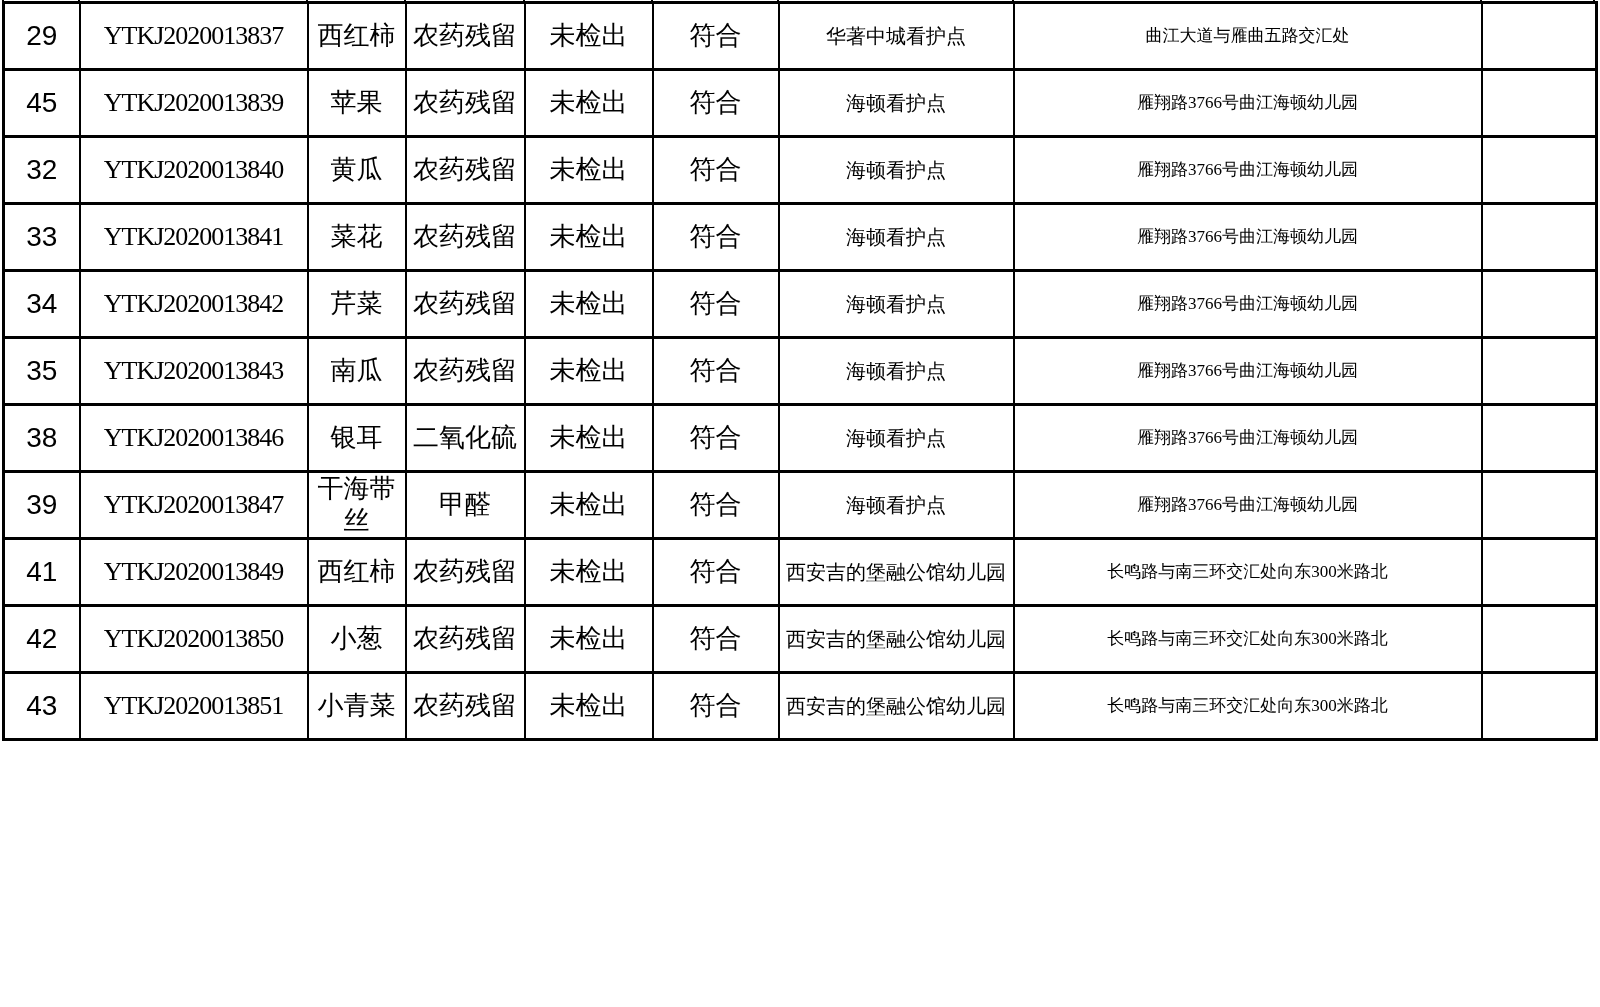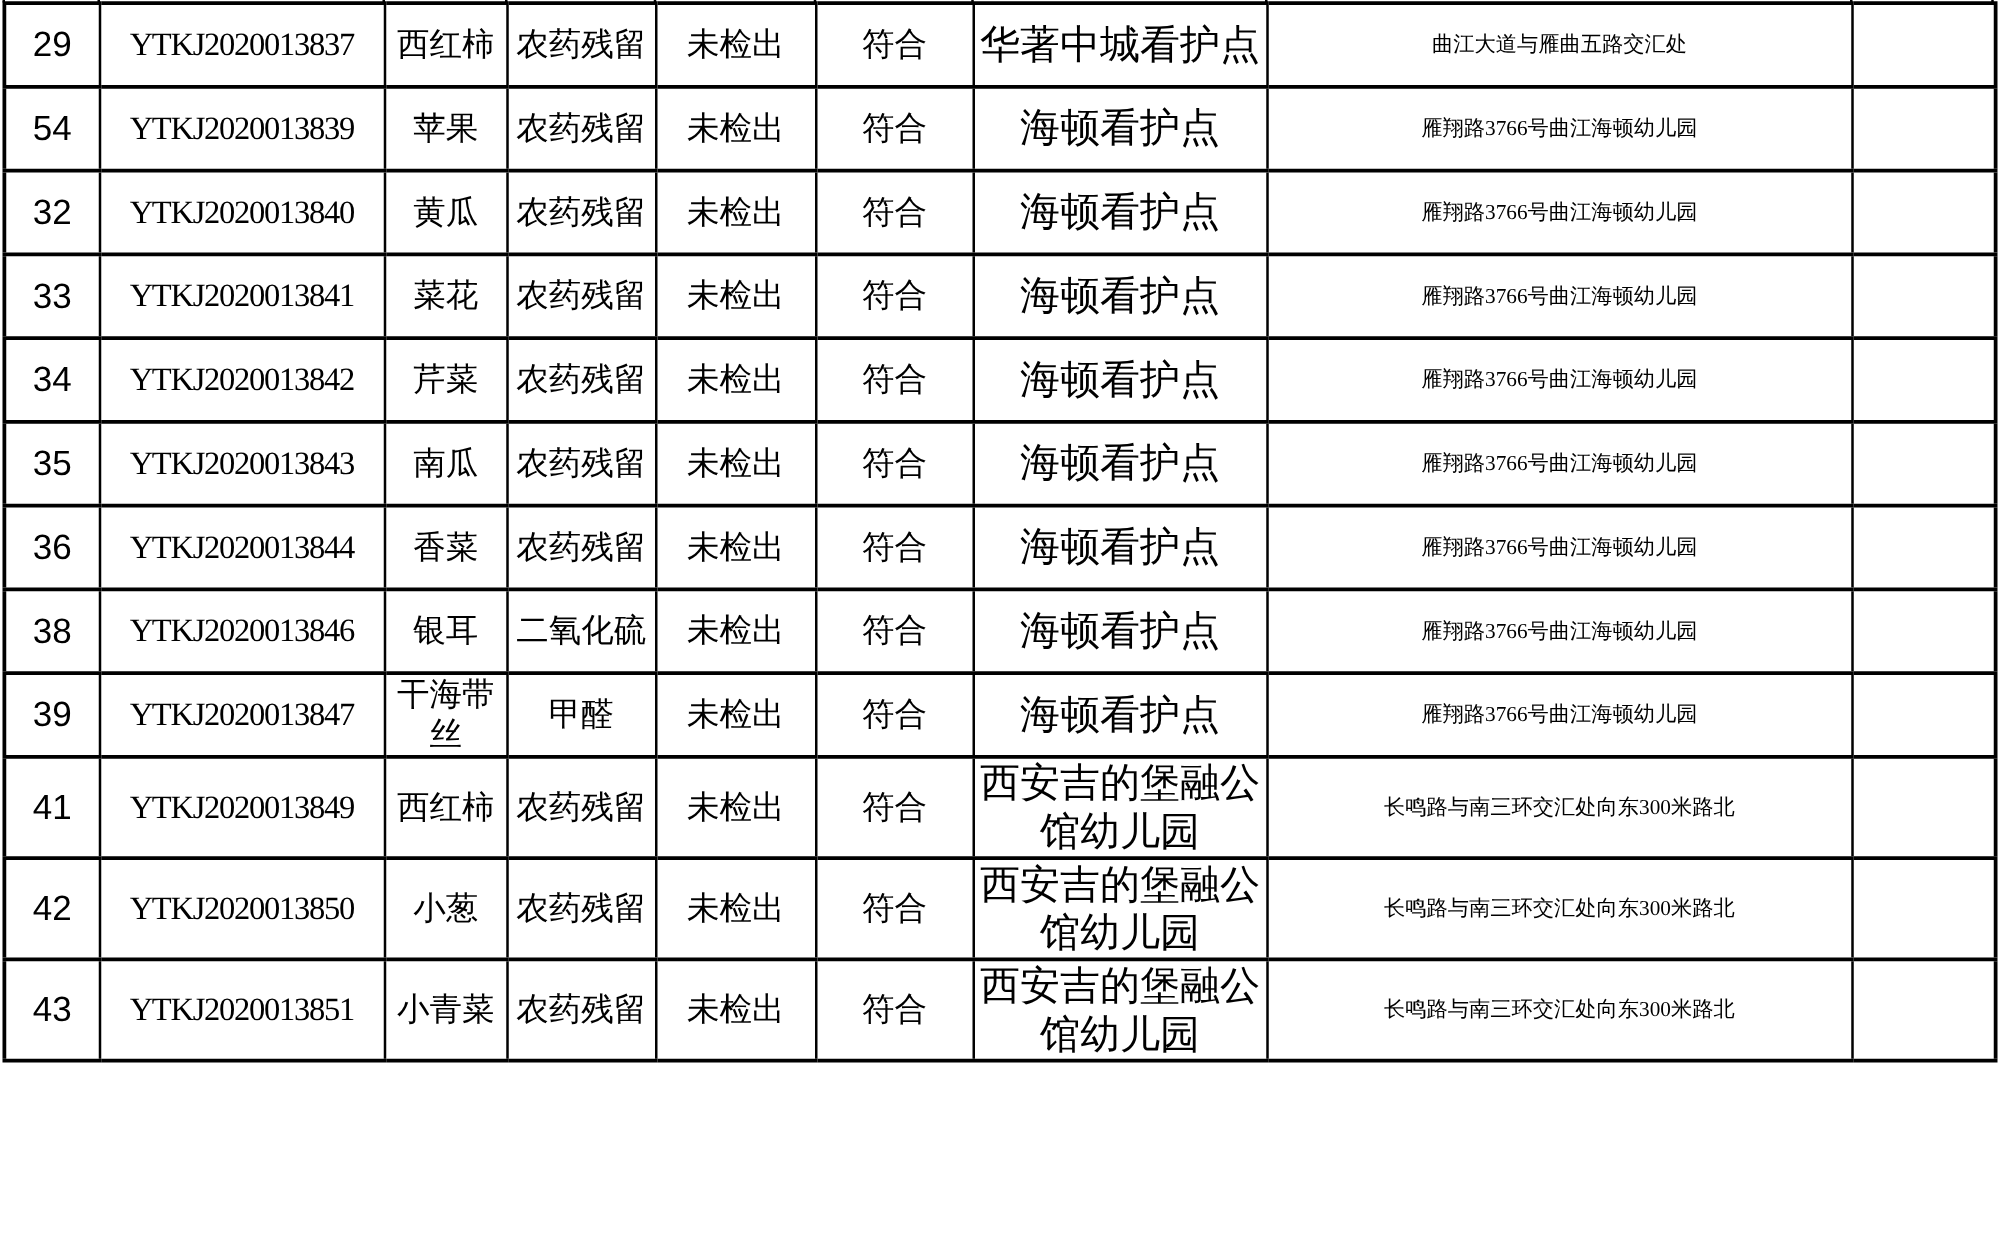--- a/index.html
+++ b/index.html
@@ -45,21 +45,21 @@
   table.grid td.c0 {
     font-family: "Liberation Sans", "DejaVu Sans", sans-serif;
     font-size: 28px;
   }
   table.grid td.c1 {
     font-family: Liberation Serif, serif;
     font-size: 26px;
     letter-spacing: -1px;
   }
   
-  table.grid td.c6 { font-size: 32px; }
+  table.grid td.c6 { font-size: 20px; }
   
   table.grid td.c7 { font-size: 17px; }
   
   .top-stub {
     position: absolute;
     top: 0;
     width: 2px;
     height: 2px;
     background: #000000;
   }
@@ -98,21 +98,21 @@
           <td class="c1">YTKJ2020013837</td>
           <td class="c2">西红柿</td>
           <td class="c3">农药残留</td>
           <td class="c4">未检出</td>
           <td class="c5">符合</td>
           <td class="c6">华著中城看护点</td>
           <td class="c7">曲江大道与雁曲五路交汇处</td>
           <td class="c8"></td>
         </tr>
         <tr>
-          <td class="c0">54</td>
+          <td class="c0">45</td>
           <td class="c1">YTKJ2020013839</td>
           <td class="c2">苹果</td>
           <td class="c3">农药残留</td>
           <td class="c4">未检出</td>
           <td class="c5">符合</td>
           <td class="c6">海顿看护点</td>
           <td class="c7">雁翔路3766号曲江海顿幼儿园</td>
           <td class="c8"></td>
         </tr>
         <tr>
@@ -145,31 +145,20 @@
           <td class="c4">未检出</td>
           <td class="c5">符合</td>
           <td class="c6">海顿看护点</td>
           <td class="c7">雁翔路3766号曲江海顿幼儿园</td>
           <td class="c8"></td>
         </tr>
         <tr>
           <td class="c0">35</td>
           <td class="c1">YTKJ2020013843</td>
           <td class="c2">南瓜</td>
-          <td class="c3">农药残留</td>
-          <td class="c4">未检出</td>
-          <td class="c5">符合</td>
-          <td class="c6">海顿看护点</td>
-          <td class="c7">雁翔路3766号曲江海顿幼儿园</td>
-          <td class="c8"></td>
-        </tr>
-        <tr>
-          <td class="c0">36</td>
-          <td class="c1">YTKJ2020013844</td>
-          <td class="c2">香菜</td>
           <td class="c3">农药残留</td>
           <td class="c4">未检出</td>
           <td class="c5">符合</td>
           <td class="c6">海顿看护点</td>
           <td class="c7">雁翔路3766号曲江海顿幼儿园</td>
           <td class="c8"></td>
         </tr>
         <tr>
           <td class="c0">38</td>
           <td class="c1">YTKJ2020013846</td>

